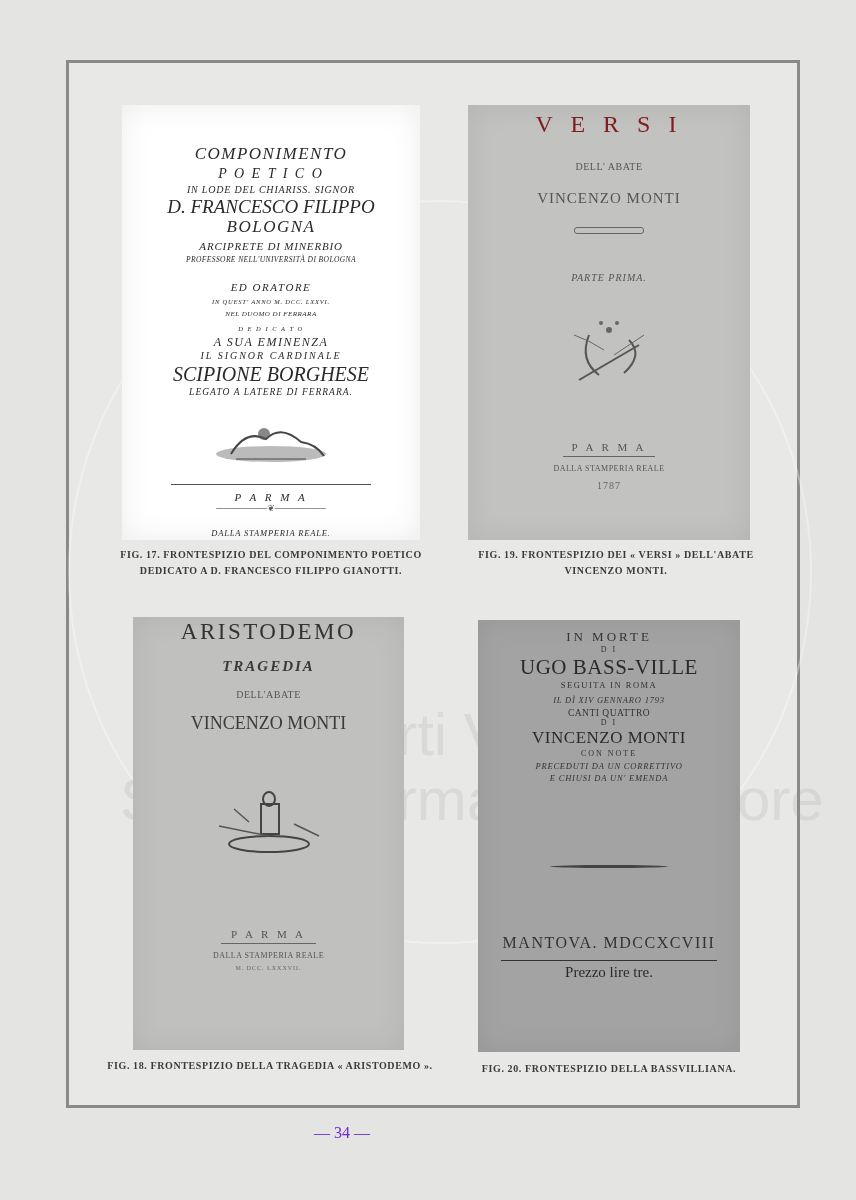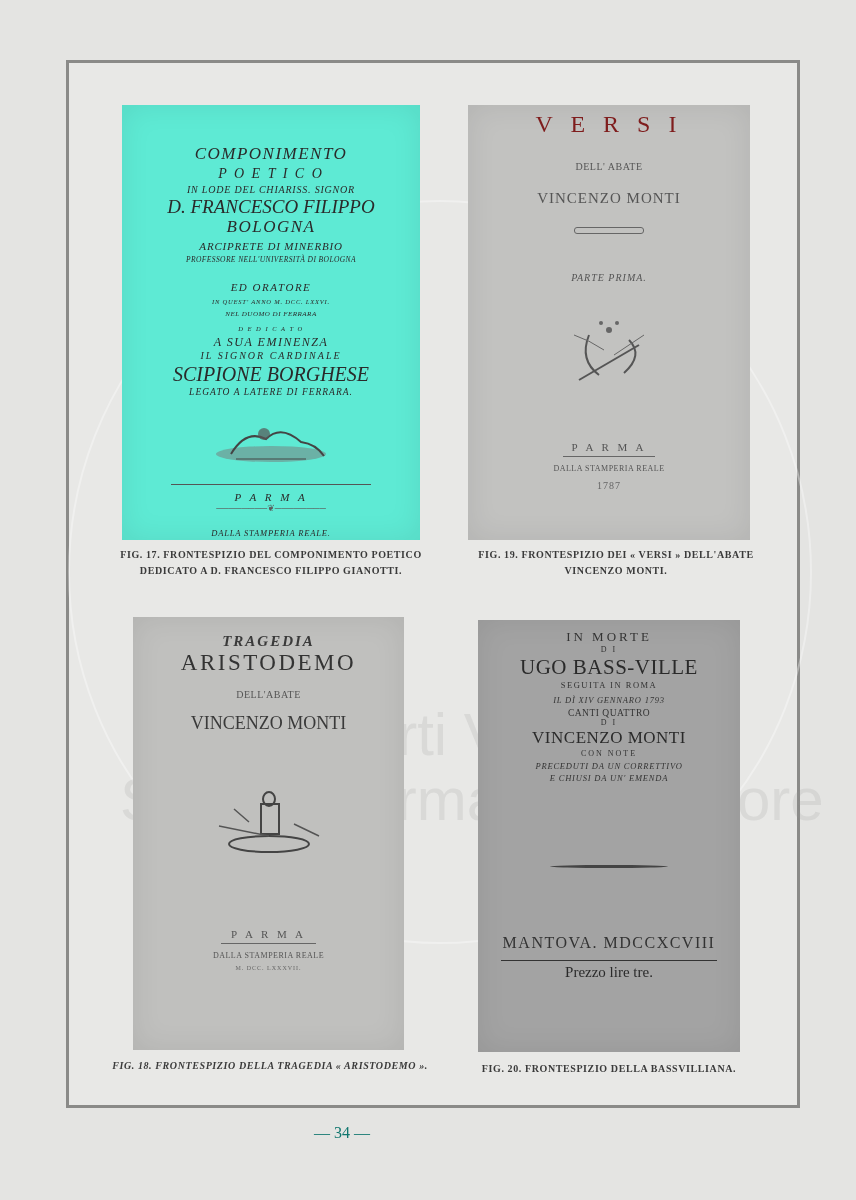--- a/index.html
+++ b/index.html
@@ -17,38 +17,38 @@
     position:absolute; left:68px; top:200px; width:740px; height:740px;
     border-radius:50%; border:2px solid rgba(255,255,255,0.35);
     pointer-events:none;
   }
   .watermark {
     position:absolute; left:120px; width:680px; text-align:center;
     font-family:"Liberation Sans", sans-serif; font-size:60px;
     color:rgba(150,150,150,0.18); pointer-events:none; white-space:nowrap;
   }
   .plate {
-    position:absolute; background:#5eead4;
+    position:absolute; background:#ffffff;
     box-shadow: inset 0 0 30px rgba(0,0,0,0.08);
     text-align:center; overflow:hidden;
   }
   .plate .ln { display:block; line-height:1.1; }
   .it { font-style:italic; }
   .caption {
     position:absolute; text-align:center;
     font-family:"Liberation Serif", serif; font-size:10px; font-weight:bold;
     letter-spacing:0.6px; color:#3a3a3a; line-height:16px;
   }
   .rule { display:block; margin:0 auto; border-top:1.5px solid #555; }
   .ornament {
     display:block; margin:0 auto; color:#5a5a5a;
   }
   .page-num {
     position:absolute; left:0; width:684px; top:1124px; text-align:center;
-    font-size:16px; color:#0f766e;
+    font-size:16px; color:#6d28d9;
   }
 </style>
 </head>
 <body>
 
 <div class="frame"></div>
 <div class="watermark-circle"></div>
 <div class="watermark" style="top:700px;">di Arti Visive</div>
 <div class="watermark" style="top:765px;">Scuola Normale Superiore</div>
 
@@ -105,36 +105,36 @@
   <span class="ln" style="font-size:8px; letter-spacing:0.5px; margin-top:8px; color:#555;">DALLA STAMPERIA REALE</span>
   <span class="ln" style="font-size:10px; letter-spacing:1px; margin-top:6px; color:#666;">1787</span>
 </div>
 <div class="caption" style="left:466px; top:547px; width:300px;">
   <span>FIG. 19. FRONTESPIZIO DEI « VERSI » DELL'ABATE</span><br>
   <span>VINCENZO MONTI.</span>
 </div>
 
 <div class="plate" style="left:133px; top:617px; width:271px; height:433px; background:#c0c0be;">
   <div style="height:2px"></div>
+  <span class="ln" style="font-size:23px; letter-spacing:2.5px; color:#333;">ARISTODEMO</span>
   <span class="ln it" style="font-size:15px; letter-spacing:2px; font-weight:bold; margin-top:14px; color:#3a3a3a;">TRAGEDIA</span>
-  <span class="ln" style="font-size:23px; letter-spacing:2.5px; color:#333;">ARISTODEMO</span>
   <span class="ln" style="font-size:10px; letter-spacing:0.5px; margin-top:14px; color:#555;">DELL'ABATE</span>
   <span class="ln" style="font-size:18px; margin-top:14px; color:#3a3a3a;">VINCENZO MONTI</span>
   <svg width="120" height="80" viewBox="0 0 120 80" style="display:block; margin:50px auto 0;">
     <rect x="52" y="20" width="18" height="30" fill="none" stroke="#444" stroke-width="2"></rect>
     <ellipse cx="60" cy="15" rx="6" ry="7" fill="none" stroke="#444" stroke-width="2"></ellipse>
     <ellipse cx="60" cy="60" rx="40" ry="8" fill="none" stroke="#444" stroke-width="2"></ellipse>
     <path d="M10 42 L60 52 M85 40 L110 52 M25 25 L40 38" stroke="#555" stroke-width="1.5"></path>
   </svg>
   <span class="ln" style="font-size:11px; letter-spacing:3px; margin-top:64px; color:#555;">P A R M A</span>
   <span class="rule" style="width:95px; margin-top:3px; border-color:#666;"></span>
   <span class="ln" style="font-size:8px; letter-spacing:0.5px; margin-top:8px; color:#555;">DALLA STAMPERIA REALE</span>
   <span class="ln" style="font-size:6px; letter-spacing:1px; margin-top:5px; color:#666;">M. DCC. LXXXVII.</span>
 </div>
-<div class="caption" style="left:100px; top:1058px; width:340px; font-size:10px;font-style:italic;">
+<div class="caption" style="left:100px; top:1058px; width:340px; font-size:10px;">
   <span>FIG. 18. FRONTESPIZIO DELLA TRAGEDIA « ARISTODEMO ».</span>
 </div>
 
 <div class="plate" style="left:478px; top:620px; width:262px; height:432px; background:#a3a3a3;">
   <div style="height:10px"></div>
   <span class="ln" style="font-size:13px; letter-spacing:3px; color:#333;">IN MORTE</span>
   <span class="ln" style="font-size:8px; letter-spacing:2px; margin-top:2px; color:#333;">D I</span>
   <span class="ln" style="font-size:21px; letter-spacing:0.5px; margin-top:1px; color:#2a2a2a;">UGO BASS-VILLE</span>
   <span class="ln" style="font-size:8.5px; letter-spacing:1.5px; margin-top:2px; color:#333;">SEGUITA IN ROMA</span>
   <span class="ln it" style="font-size:8.5px; letter-spacing:0.8px; margin-top:5px; color:#333;">IL DÌ XIV GENNARO 1793</span>

